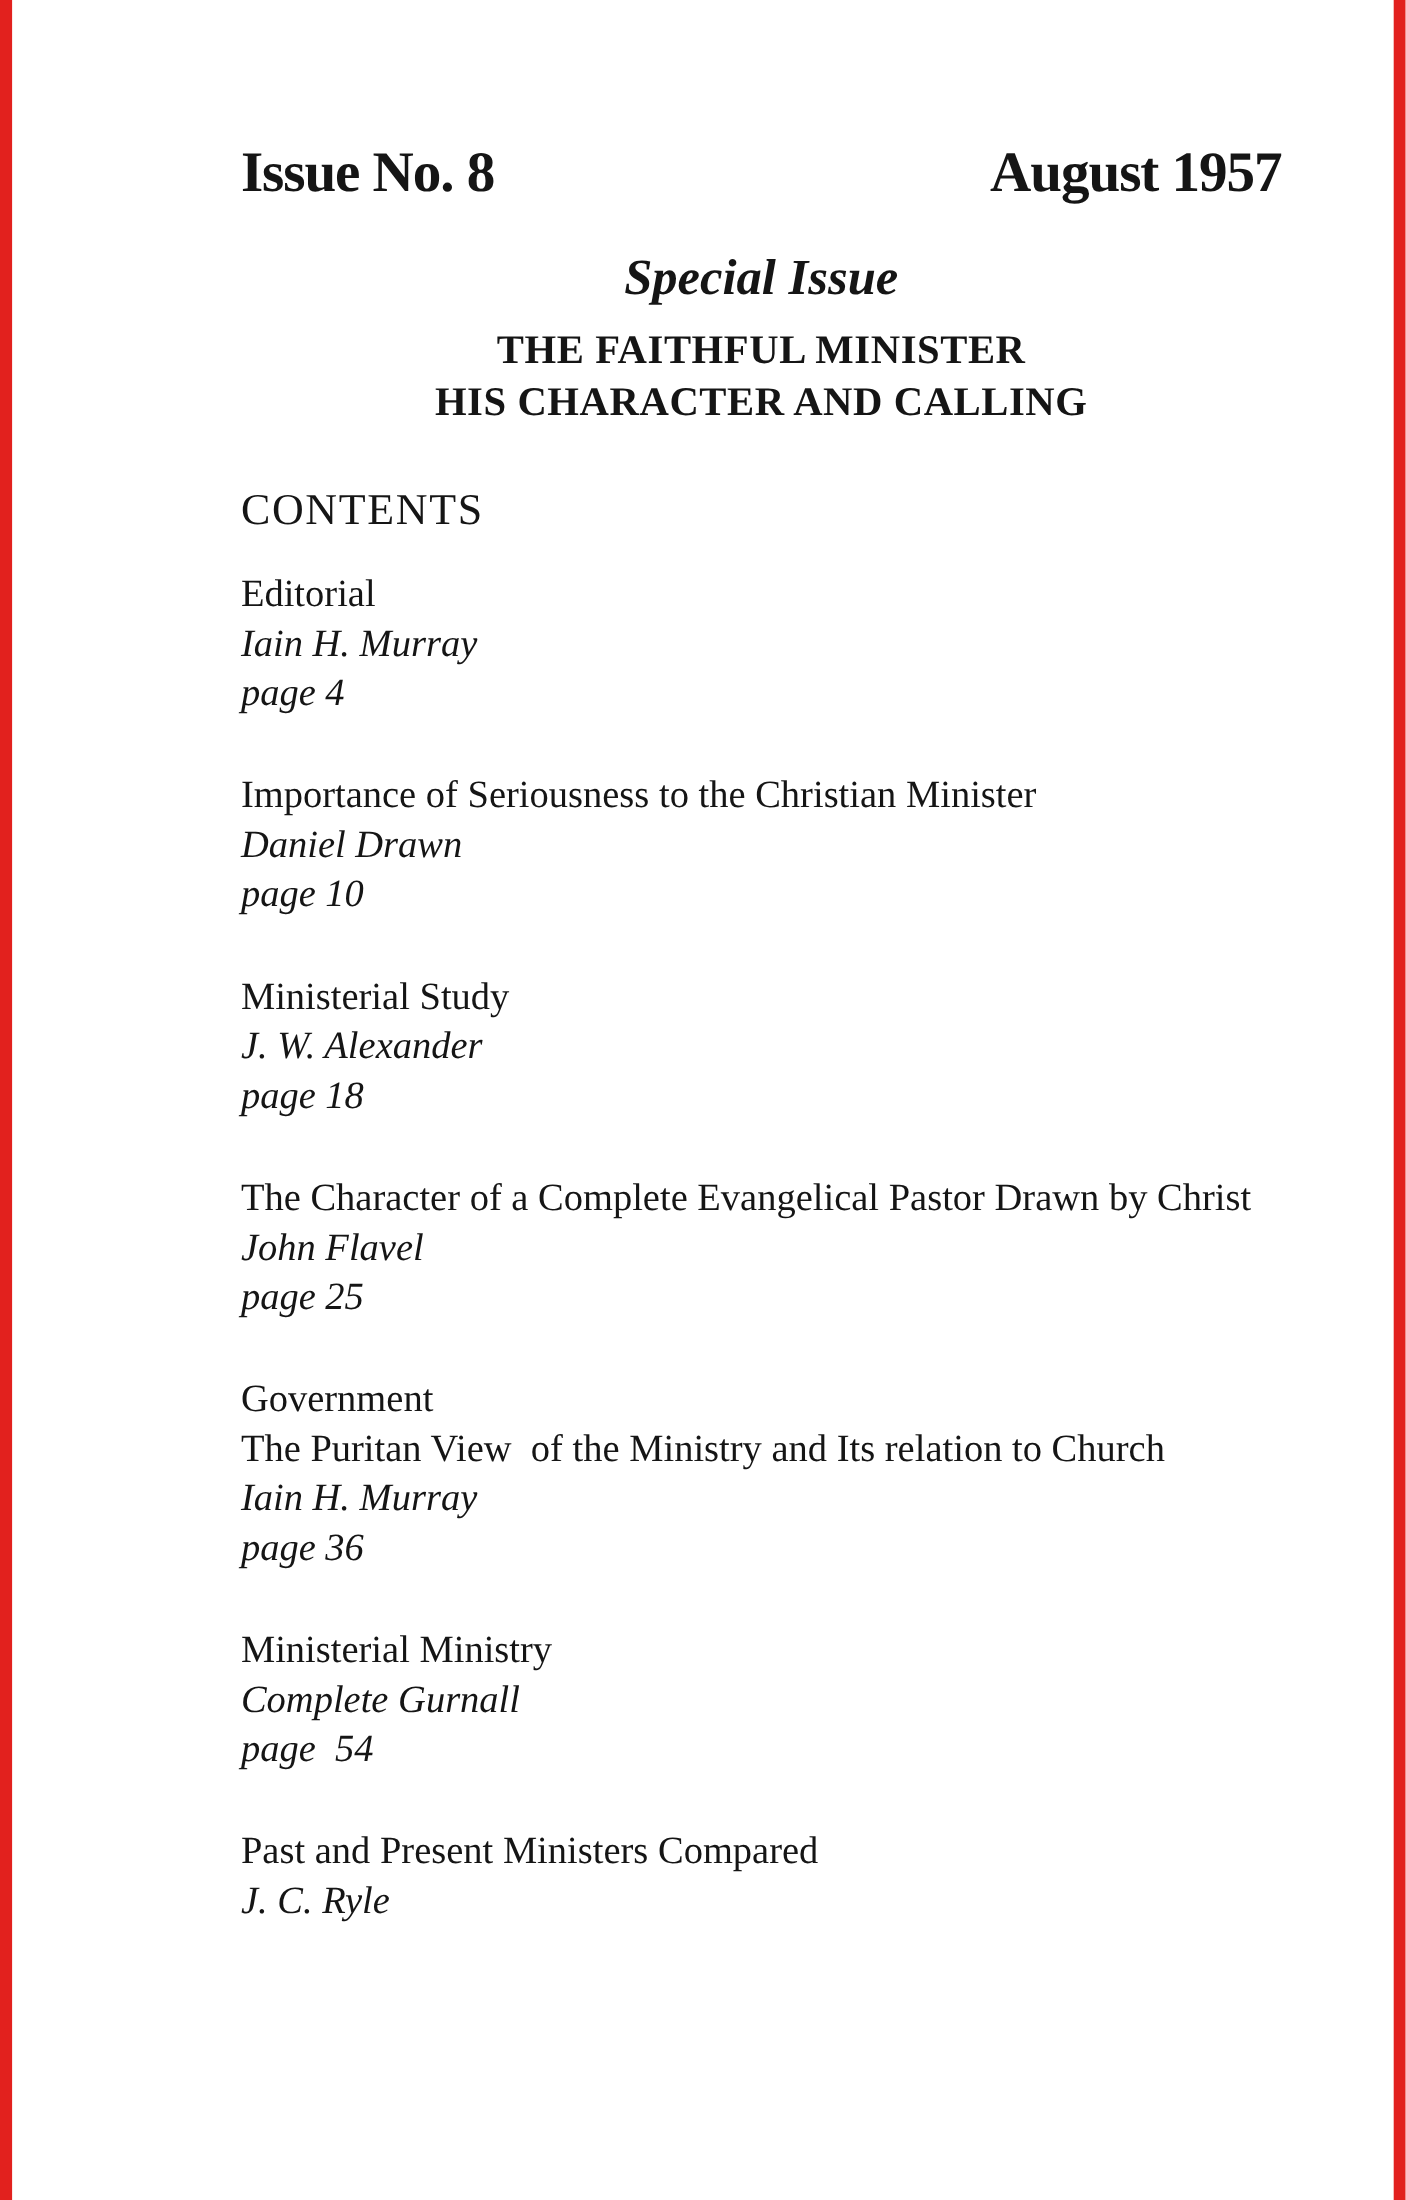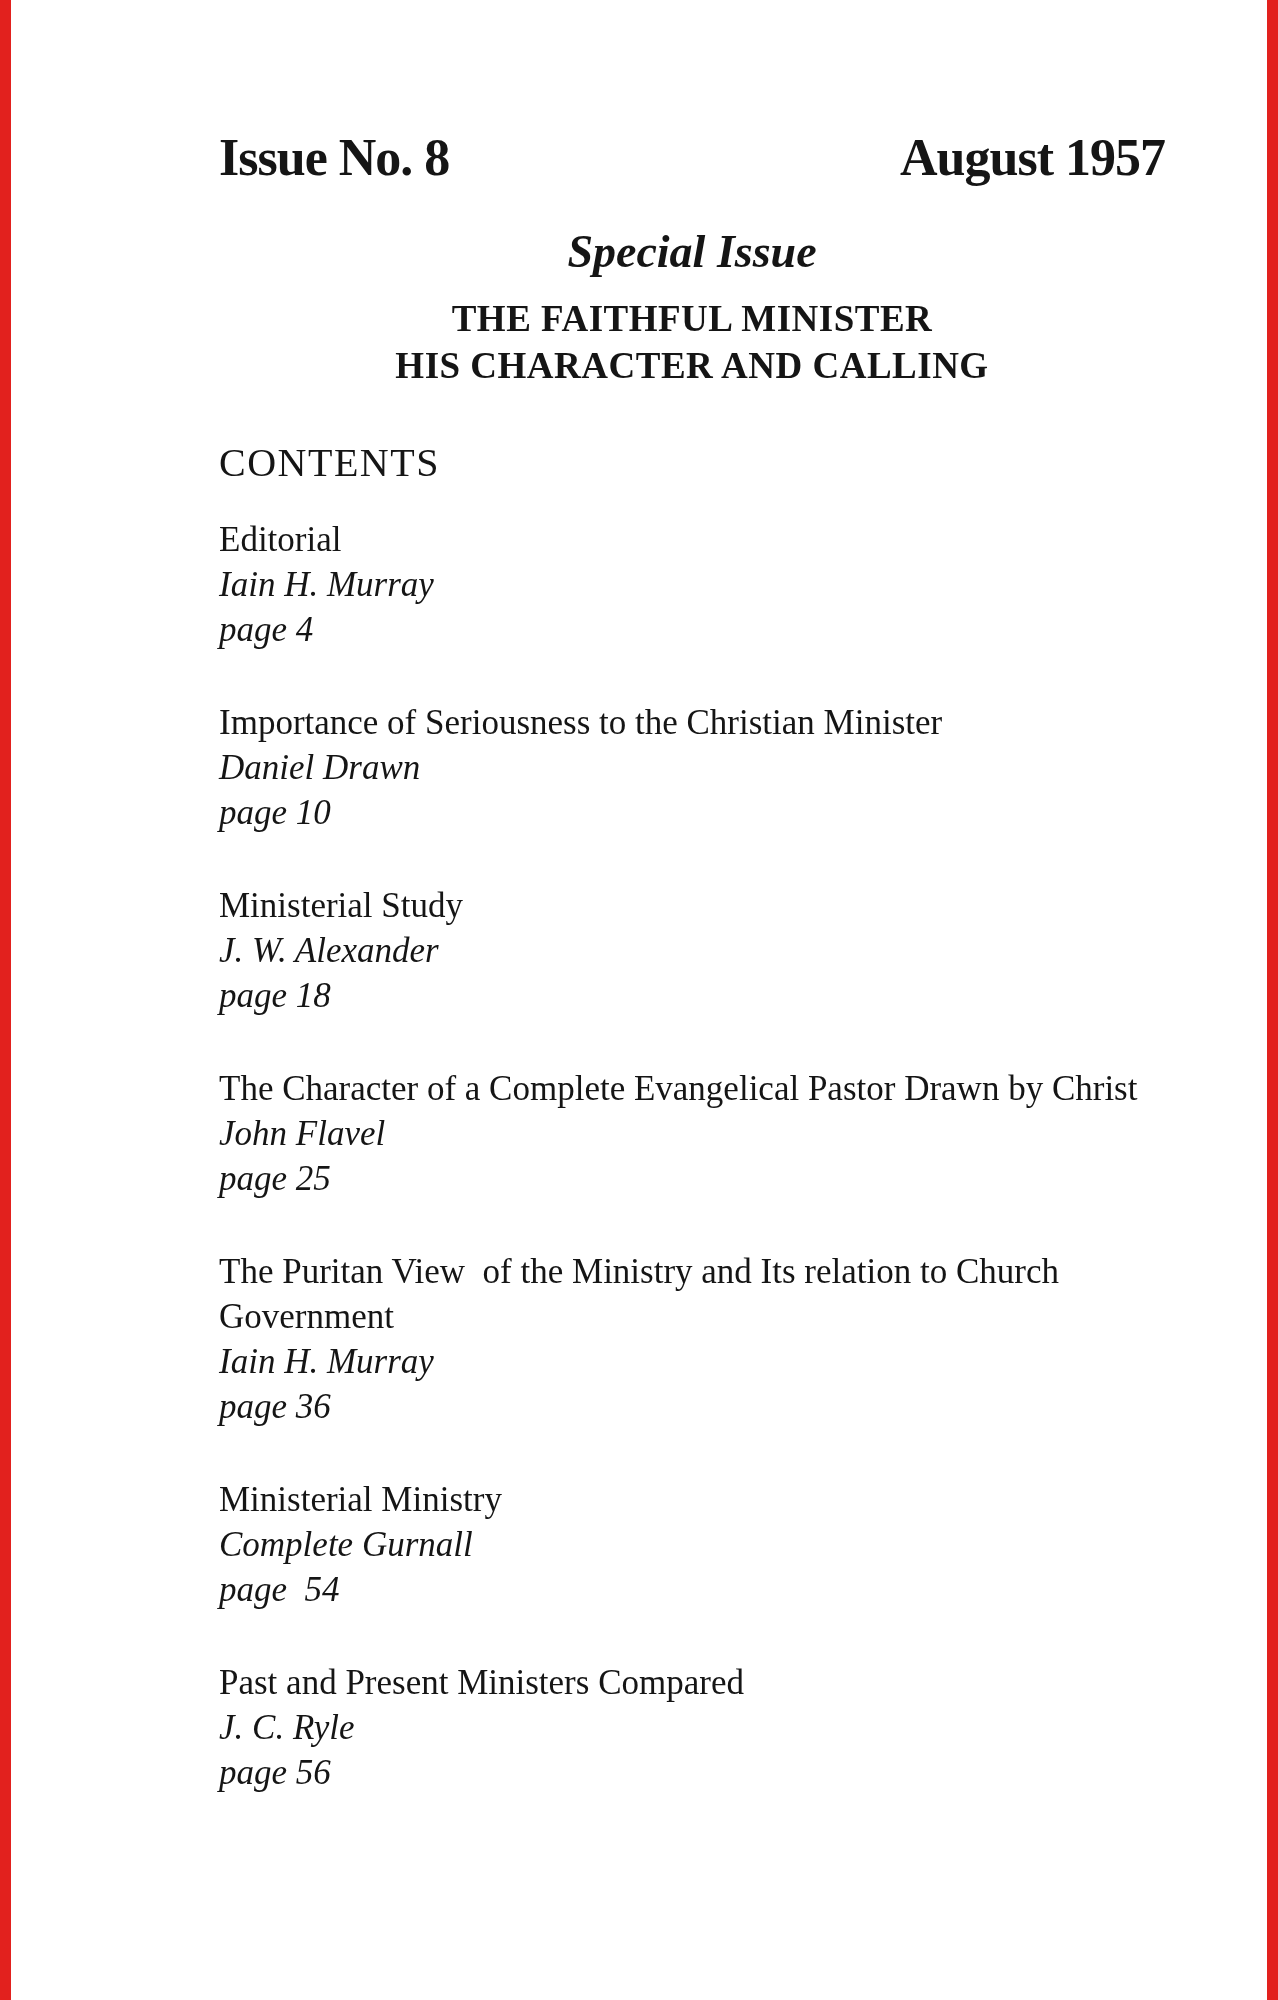--- a/index.html
+++ b/index.html
@@ -123,33 +123,32 @@
         <div class="page-ref">page 18</div>
       </div>
 
       <div class="toc-entry">
         <div class="title">The Character of a Complete Evangelical Pastor Drawn by Christ</div>
         <div class="author">John Flavel</div>
         <div class="page-ref">page 25</div>
       </div>
 
       <div class="toc-entry">
+        <div class="title">Government</div>
         <div class="title">The Puritan View  of the Ministry and Its relation to Church</div>
-        <div class="title">Government</div>
         <div class="author">Iain H. Murray</div>
         <div class="page-ref">page 36</div>
       </div>
 
       <div class="toc-entry">
         <div class="title">Ministerial Ministry</div>
         <div class="author">Complete Gurnall</div>
         <div class="page-ref">page  54</div>
       </div>
 
       <div class="toc-entry">
         <div class="title">Past and Present Ministers Compared</div>
         <div class="author">J. C. Ryle</div>
-        <div class="page-ref">page 56</div>
       </div>
 
     </div>
   </div>
 </div>
 
 </body></html>

